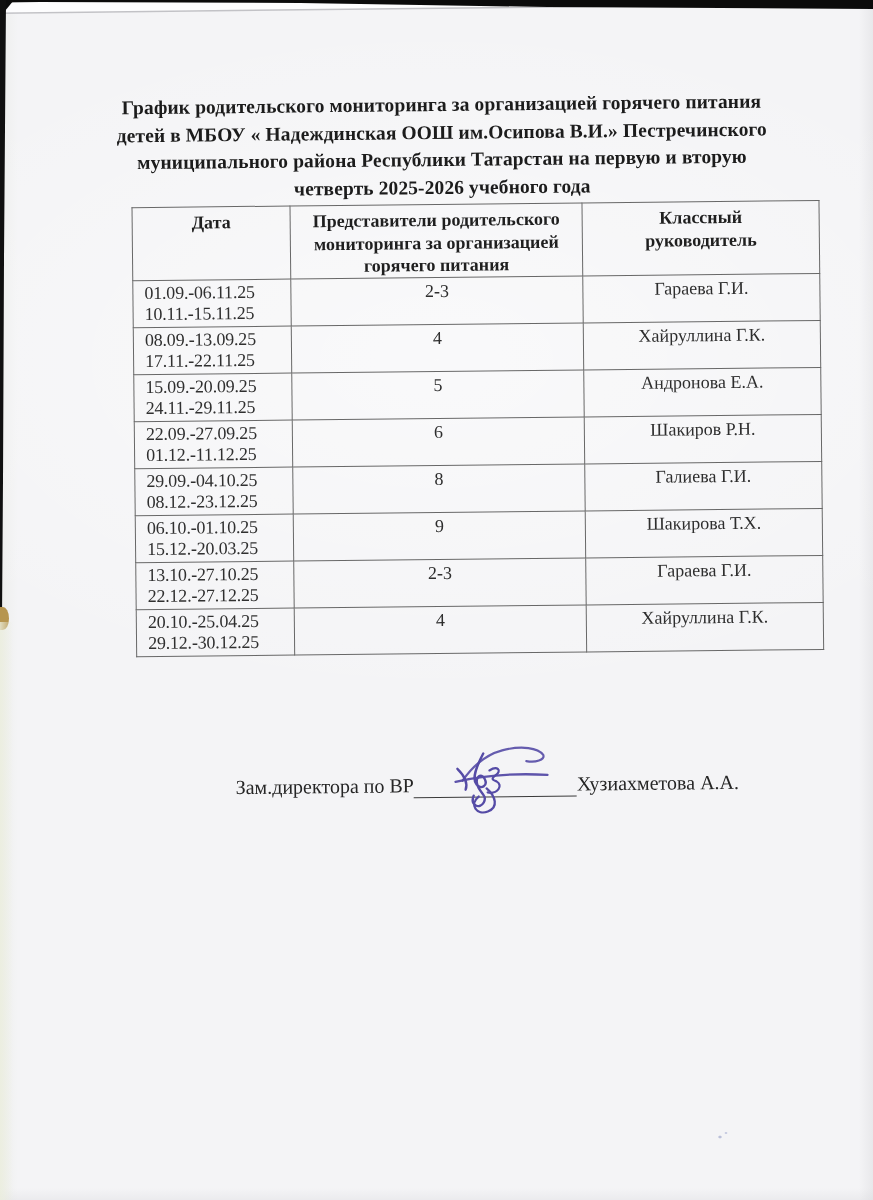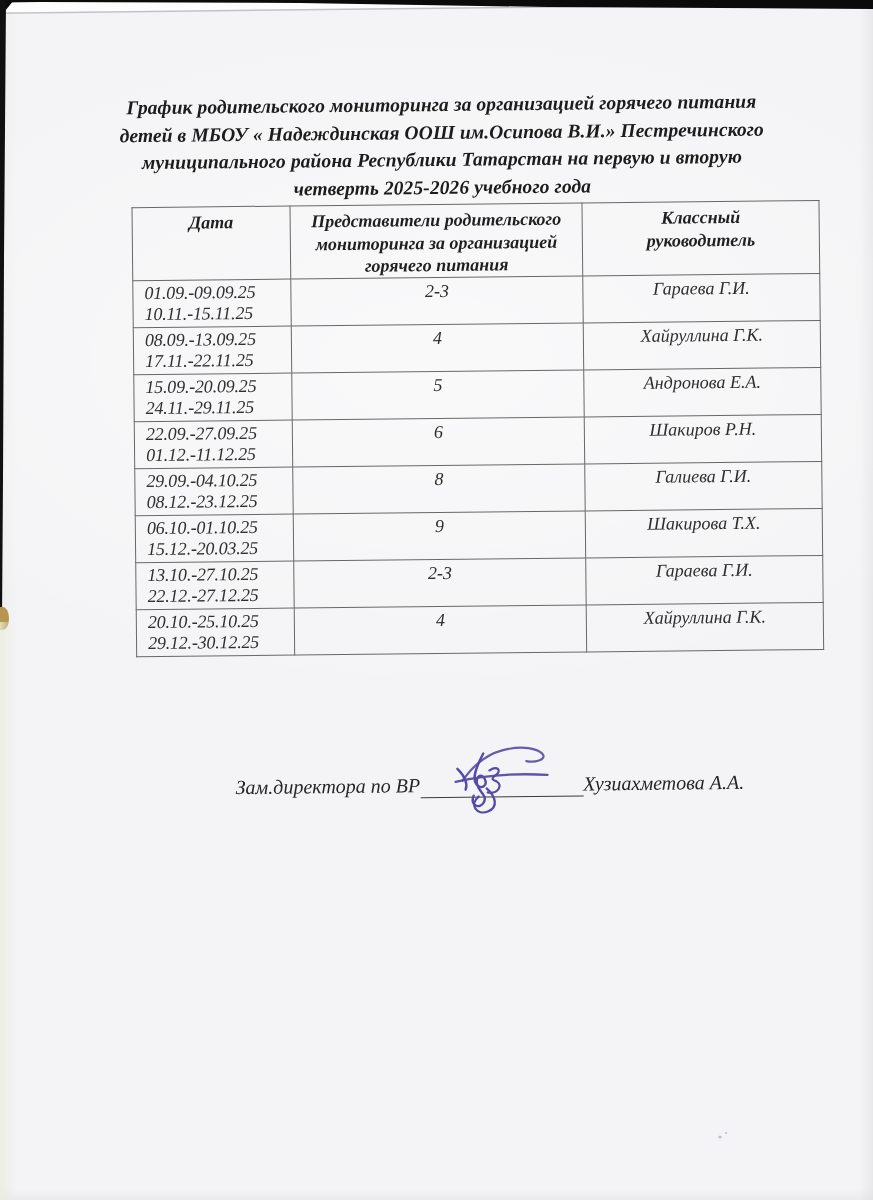--- a/index.html
+++ b/index.html
@@ -1,21 +1,21 @@
 <!DOCTYPE html>
 <html lang="ru"><head>
 <meta charset="utf-8">
 <style>
   html,body{margin:0;padding:0;}
   body{
     width:873px;height:1200px;position:relative;overflow:hidden;
     background:#f4f4f6;
     font-family:"Liberation Serif","DejaVu Serif",serif;
   }
-  .scan{position:absolute;inset:0;font-style:italic;}
+  .scan{position:absolute;inset:0;}
   
   .paper-shade{
     position:absolute;inset:0;pointer-events:none;
     background:
       radial-gradient(900px 500px at 50% 30%, rgba(255,255,255,.5), rgba(255,255,255,0) 70%),
       linear-gradient(90deg, rgba(225,228,218,.35) 0px, rgba(244,244,246,0) 18px),
       linear-gradient(270deg, rgba(210,210,214,.35) 0px, rgba(244,244,246,0) 14px),
       linear-gradient(0deg, rgba(214,214,218,.30) 0px, rgba(244,244,246,0) 12px);
   }
   
@@ -96,21 +96,21 @@
       <thead>
         <tr>
           <th class="h-date"><span class="hw">Дата</span></th>
           <th class="h-rep"><span class="hw">Представители родительского мониторинга за организацией горячего питания</span></th>
           <th class="h-teacher"><span class="hw">Классный руководитель</span></th>
         </tr>
       </thead>
       <tbody>
         <tr>
           <td class="c-dates">
-            <div>01.09.-09.09.25</div>
+            <div>01.09.-06.11.25</div>
             <div>10.11.-15.11.25</div>
           </td>
           <td class="c-grades">2-3</td>
           <td class="c-teacher">Гараева Г.И.</td>
         </tr>
         <tr>
           <td class="c-dates">
             <div>08.09.-13.09.25</div>
             <div>17.11.-22.11.25</div>
           </td>
@@ -152,21 +152,21 @@
         <tr>
           <td class="c-dates">
             <div>13.10.-27.10.25</div>
             <div>22.12.-27.12.25</div>
           </td>
           <td class="c-grades">2-3</td>
           <td class="c-teacher">Гараева Г.И.</td>
         </tr>
         <tr>
           <td class="c-dates">
-            <div>20.10.-25.10.25</div>
+            <div>20.10.-25.04.25</div>
             <div>29.12.-30.12.25</div>
           </td>
           <td class="c-grades">4</td>
           <td class="c-teacher">Хайруллина Г.К.</td>
         </tr>
       </tbody>
     </table>
 
     <div class="sign-row">
       <span>Зам.директора по ВР</span>

